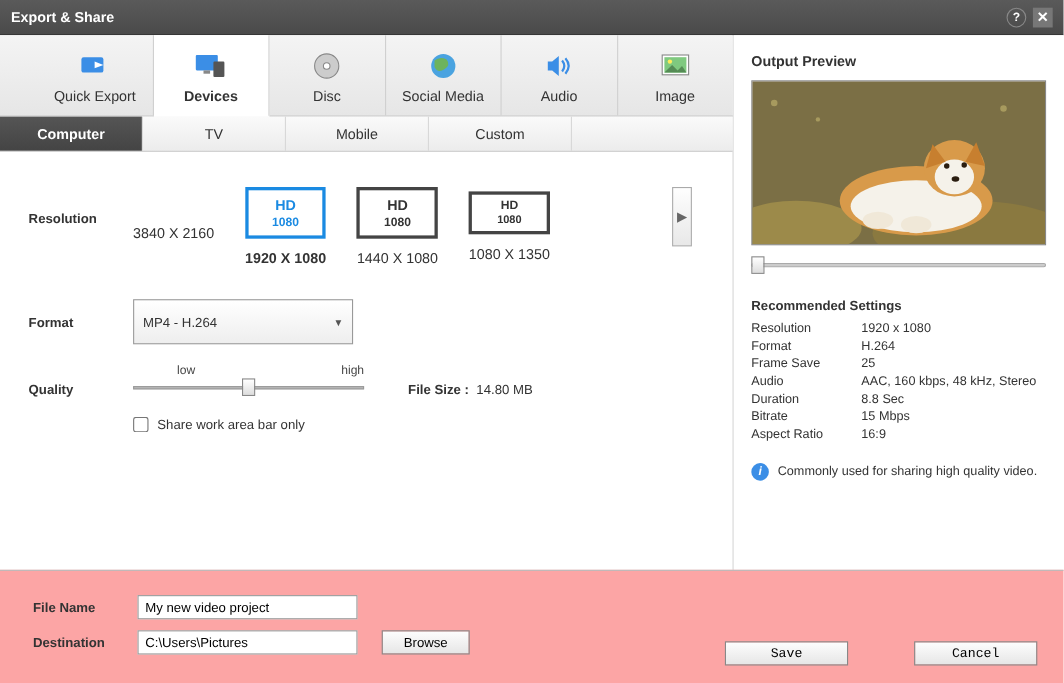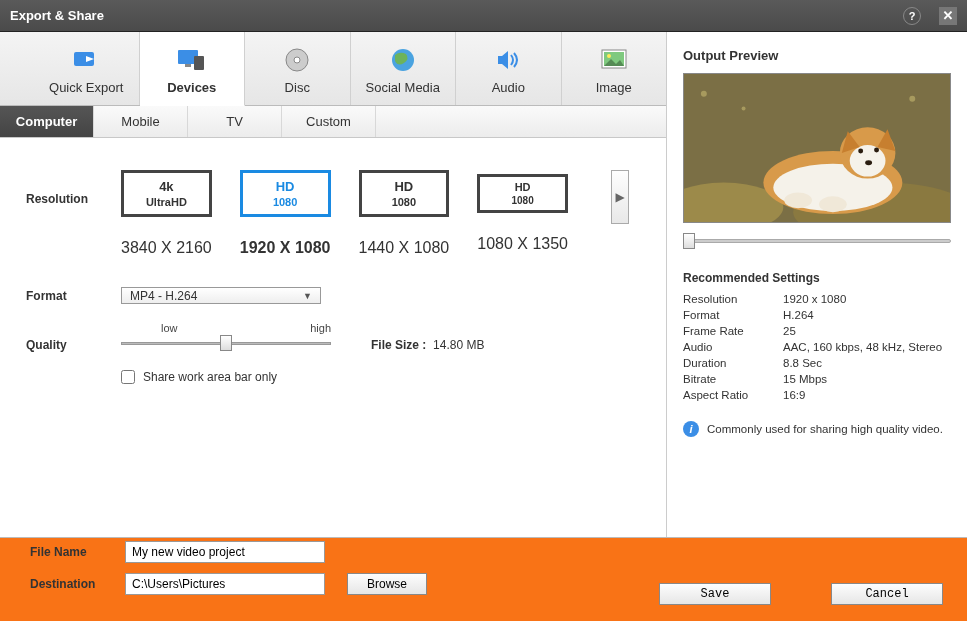--- a/index.html
+++ b/index.html
@@ -14,21 +14,20 @@
   }
   
   .titlebar {
     height: 32px;
     background: linear-gradient(#5a5a5a, #4a4a4a);
     color: #fff;
     display: flex;
     align-items: center;
     padding: 0 10px;
     border-bottom: 1px solid #222;
-    gap: 12px;
   }
   .titlebar .title { font-weight: bold; font-size: 13px; flex: 1; }
   .titlebar .ctl { width: 18px; height: 18px; margin-left: 6px; display:flex; align-items:center; justify-content:center; cursor:pointer; }
   .titlebar .help { color:#fff; font-weight:bold; border:1px solid #888; border-radius:50%; font-size:11px; }
   .titlebar .close { background:#777; color:#fff; font-weight:bold; font-size:13px; }
 
   
   .content { display:flex; height: calc(100% - 32px); flex-direction:column; }
   .upper { display:flex; flex:1; }
   .leftpane { flex:1; display:flex; flex-direction:column; border-right:1px solid #ccc; }
@@ -55,21 +54,21 @@
     font-weight:bold;
     border-bottom:1px solid #fff;
     margin-bottom:-1px;
   }
   .bigtab .icon { height:28px; display:flex; align-items:center; justify-content:center; margin-bottom:6px; }
   .bigtab .label { font-size:13px; color:#333; }
   .bigtab.active .label { font-weight:bold; }
 
   
   .subtabs { display:flex; background:linear-gradient(#fafafa,#ececec); border-bottom:1px solid #c8c8c8; }
-  .subtab { width:94px; text-align:center; padding:8px 0; font-size:13px; cursor:pointer; border-right:1px solid #d8d8d8; }
+  .subtab { width:130px; text-align:center; padding:8px 0; font-size:13px; cursor:pointer; border-right:1px solid #d8d8d8; }
   .subtab.active {
     background: linear-gradient(#555,#444);
     color:#fff;
     font-weight:bold;
   }
 
   
   .settings { padding: 32px 26px 10px 26px; flex:1; }
   .row { display:flex; align-items:center; margin-bottom:18px; }
   .row .lbl { width:95px; font-size:12px; font-weight:bold; color:#333; }
@@ -80,40 +79,40 @@
   .rescard .box {
     border:3px solid #444;
     padding:6px 10px;
     min-width:70px;
     background:#fff;
   }
   .rescard.sel .box { border-color:#1a8ae2; color:#1a8ae2; }
   .rescard .top { font-weight:bold; font-size:13px; }
   .rescard .mid { font-size:11px; font-weight:bold; margin-top:2px; }
   .rescard.sel .top, .rescard.sel .mid { color:#1a8ae2; }
-  .rescard .dim { font-size:16px; margin-top:22px; color:#333; }
+  .rescard .dim { font-size:13px; margin-top:10px; color:#333; }
   .rescard.sel .dim { font-weight:bold; }
   .rescard.small .box { min-width:34px; padding:4px 6px; }
   .rescard.small .top { font-size:11px; }
   .rescard.small .mid { font-size:10px; }
   .res-next {
     width:18px; height:54px;
     border:1px solid #aaa;
     background:linear-gradient(#fefefe,#e8e8e8);
     display:flex; align-items:center; justify-content:center;
     cursor:pointer; color:#666;
     margin-left:-8px;
     position: absolute;
     right: -18px;
     top: 0;
   }
 
   
   .select {
-    width:200px; height:17px;
+    width:200px; height:41px;
     border:1px solid #999;
     background:linear-gradient(#fff,#eee);
     display:flex; align-items:center;
     padding:0 8px;
     font-size:12px;
     cursor:pointer;
     position:relative;
   }
   .select::after { content:"▼"; font-size:9px; color:#555; position:absolute; right:8px; }
 
@@ -132,23 +131,23 @@
   }
   .filesize { margin-left:40px; font-size:12px; }
   .filesize b { font-weight:bold; }
 
   
   .check { display:flex; align-items:center; gap:8px; margin-top:18px; font-size:12px; }
   .check input { width:14px; height:14px; }
 
   
   .bottombar {
-    background:#f97316;
+    background:#fca5a5;
     border-top:1px solid #bbb;
-    padding:3px 20px 16px 30px;
+    padding:22px 20px 16px 30px;
   }
   .btmrow { display:flex; align-items:center; margin-bottom:10px; }
   .btmrow:last-child { margin-bottom:0; }
   .btmrow .lbl { width:95px; font-size:12px; font-weight:bold; }
   .txt {
     width:200px; height:22px;
     border:1px solid #999;
     background:#fff;
     padding:0 6px;
     font-size:12px;
@@ -263,35 +262,31 @@
                 <circle cx="9" cy="8" r="2" fill="#ffeb5b"></circle>
                 <path d="M4 18 l7 -7 l5 5 l4 -4 l4 6 z" fill="#558b55"></path>
               </svg>
           </div>
           <div class="label">Image</div>
         </div>
       </div>
 
       <div class="subtabs">
         <div class="subtab active">Computer</div>
+        <div class="subtab">TV</div>
         <div class="subtab">Mobile</div>
-        <div class="subtab">TV</div>
         <div class="subtab">Custom</div>
       </div>
 
       <div class="settings">
 
         <div class="row" style="align-items:flex-start; margin-bottom:30px;">
           <div class="lbl" style="margin-top:22px;">Resolution</div>
           <div class="rescards" style="position:relative; width:490px;">
             <div class="rescard">
-              <div class="box">
-                  <div class="top">4k</div>
-                  <div class="mid">UltraHD</div>
-                </div>
               <div class="dim">3840 X 2160</div>
             </div>
             <div class="rescard sel">
               <div class="box">
                   <div class="top">HD</div>
                   <div class="mid">1080</div>
                 </div>
               <div class="dim">1920 X 1080</div>
             </div>
             <div class="rescard">
@@ -380,21 +375,21 @@
         <h4>Recommended Settings</h4>
         <div class="kv">
             <div class="k">Resolution</div>
             <div>1920 x 1080</div>
           </div>
         <div class="kv">
             <div class="k">Format</div>
             <div>H.264</div>
           </div>
         <div class="kv">
-            <div class="k">Frame Rate</div>
+            <div class="k">Frame Save</div>
             <div>25</div>
           </div>
         <div class="kv">
             <div class="k">Audio</div>
             <div>AAC, 160 kbps, 48 kHz, Stereo</div>
           </div>
         <div class="kv">
             <div class="k">Duration</div>
             <div>8.8 Sec</div>
           </div>

